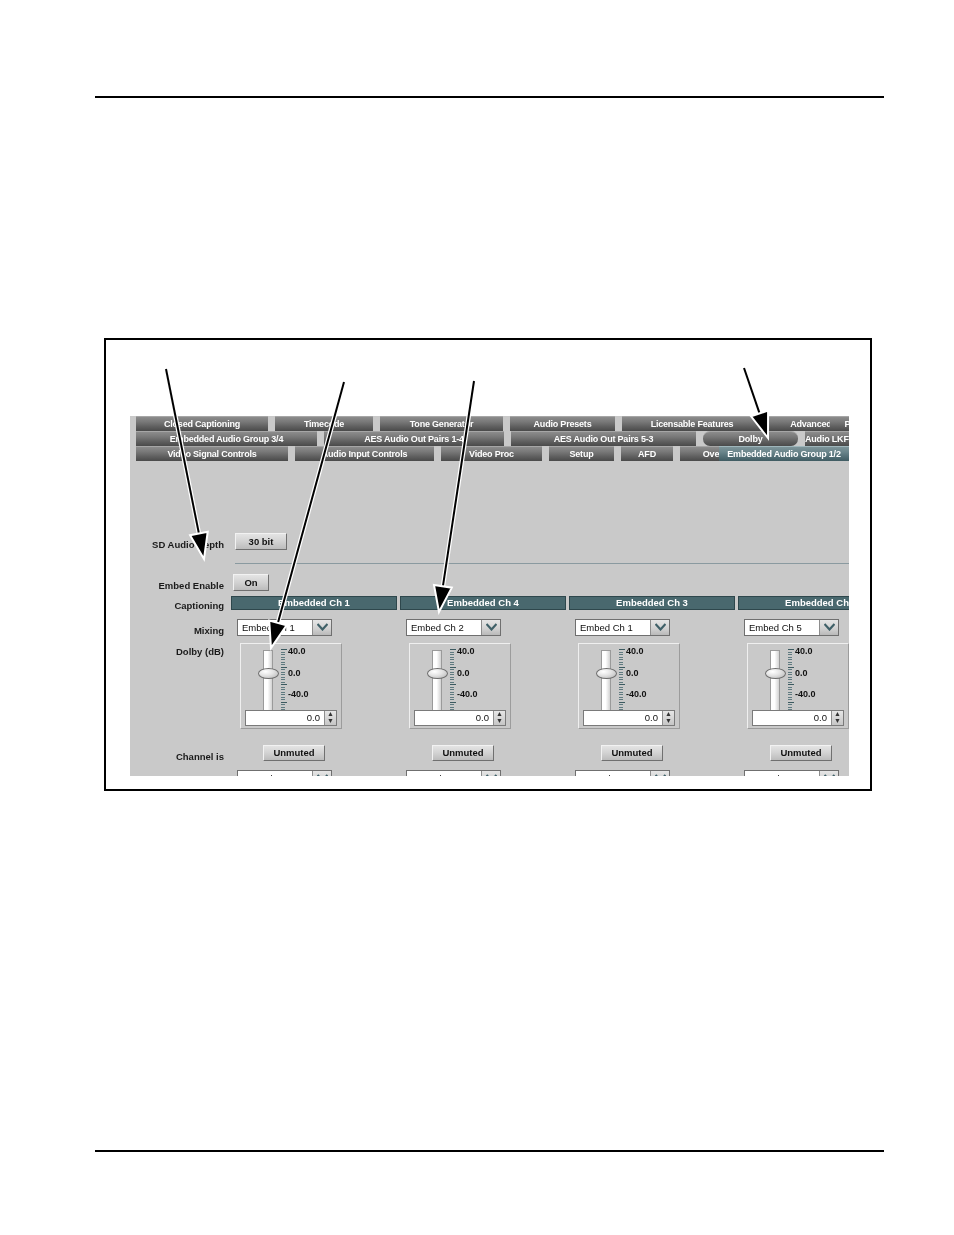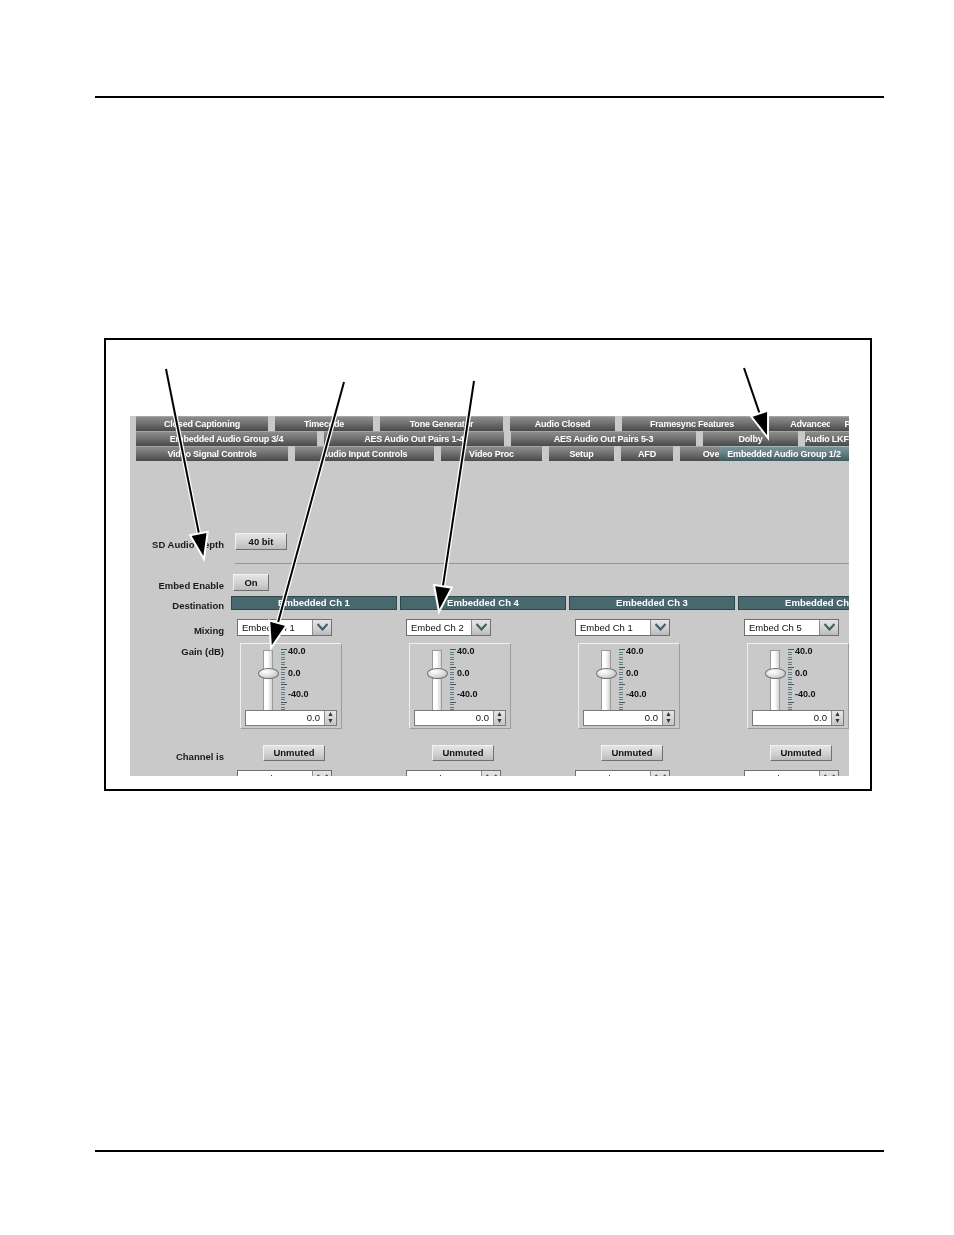--- a/index.html
+++ b/index.html
@@ -294,58 +294,58 @@
 <div class="page-rule bottom"></div>
 
 <div id="figure-frame">
 
   <div id="app-window">
 
     <div class="tab-strip row1">
       <div class="tab" style="left:6px;width:132px;">Closed Captioning</div>
       <div class="tab" style="left:145px;width:98px;">Timecode</div>
       <div class="tab" style="left:250px;width:123px;">Tone Generator</div>
-      <div class="tab" style="left:380px;width:105px;">Audio Closed</div>
-      <div class="tab" style="left:492px;width:140px;">Framesync Features</div>
+      <div class="tab" style="left:380px;width:105px;">Audio Presets</div>
+      <div class="tab" style="left:492px;width:140px;">Licensable Features</div>
       <div class="tab" style="left:639px;width:110px;">Advanced Setup</div>
       <div class="tab" style="left:700px;width:60px;">Presets</div>
     </div>
 
     <div class="tab-strip row2">
       <div class="tab" style="left:6px;width:181px;">Embedded Audio Group 3/4</div>
       <div class="tab" style="left:194px;width:180px;">AES Audio Out Pairs 1-4</div>
       <div class="tab" style="left:381px;width:185px;">AES Audio Out Pairs 5-3</div>
-      <div class="tab" style="left:573px;width:95px;">Dolby</div>
+      <div class="tab" style="left:573px;width:95px;border-radius:7px;">Dolby</div>
       <div class="tab" style="left:675px;width:90px;">Audio LKFS Monitor/Metering</div>
     </div>
 
     <div class="tab-strip row3">
       <div class="tab" style="left:6px;width:152px;">Video Signal Controls</div>
       <div class="tab" style="left:165px;width:139px;">Audio Input Controls</div>
       <div class="tab" style="left:311px;width:101px;">Video Proc</div>
       <div class="tab" style="left:419px;width:65px;">Setup</div>
       <div class="tab" style="left:491px;width:52px;">AFD</div>
       <div class="tab" style="left:550px;width:82px;">Overlays</div>
       <div class="tab" style="left:639px;width:90px;">Framesync</div>
       <div class="tab selected" style="left:589px;width:130px;">Embedded Audio Group 1/2</div>
     </div>
 
     <div id="panel-body">
 
       <div class="row-label" style="left:0px;top:78px;width:94px;">SD Audio Depth</div>
-      <div class="btn3d" style="left:105px;top:72px;width:52px;height:17px;line-height:15px;">40 bit</div>
+      <div class="btn3d" style="left:105px;top:72px;width:52px;height:17px;line-height:15px;">30 bit</div>
 
       <div class="divider-line" style="left:105px;top:102px;width:614px;"></div>
 
       <div class="row-label" style="left:0px;top:119px;width:94px;">Embed Enable</div>
       <div class="btn3d" style="left:103px;top:113px;width:36px;height:17px;line-height:15px;">On</div>
 
-      <div class="row-label" style="left:0px;top:139px;width:94px;">Destination</div>
+      <div class="row-label" style="left:0px;top:139px;width:94px;">Captioning</div>
       <div class="row-label" style="left:0px;top:164px;width:94px;">Mixing</div>
-      <div class="row-label" style="left:0px;top:185px;width:94px;">Gain (dB)</div>
+      <div class="row-label" style="left:0px;top:185px;width:94px;">Dolby (dB)</div>
       <div class="row-label" style="left:0px;top:290px;width:94px;">Channel is</div>
 
       <div>
         <div class="dest-bar" style="left:101px;top:135px;width:166px;">Embedded Ch 1</div>
 
         <div class="combo" style="left:107px;top:158px;width:95px;">
           <span class="combo-text">Embed Ch 1</span>
           <span class="combo-btn">
             <svg width="11" height="8" viewBox="0 0 11 8">
                 <path d="M0.5 1 L5.5 6.5 L10.5 1" fill="none" stroke="#3f6068" stroke-width="2.2"></path>
@@ -408,21 +408,21 @@
             <svg width="11" height="8" viewBox="0 0 11 8">
                 <path d="M0.5 1 L5.5 6.5 L10.5 1" fill="none" stroke="#3f6068" stroke-width="2.2"></path>
               </svg>
           </span>
         </div>
       </div>
 
       <div>
         <div class="dest-bar" style="left:270px;top:135px;width:166px;">Embedded Ch 4</div>
 
-        <div class="combo" style="left:276px;top:158px;width:85px;">
+        <div class="combo" style="left:276px;top:158px;width:95px;">
           <span class="combo-text">Embed Ch 2</span>
           <span class="combo-btn">
             <svg width="11" height="8" viewBox="0 0 11 8">
                 <path d="M0.5 1 L5.5 6.5 L10.5 1" fill="none" stroke="#3f6068" stroke-width="2.2"></path>
               </svg>
           </span>
         </div>
 
         <div class="gain-box" style="left:279px;top:182px;">
           <div class="slider-track"></div>

